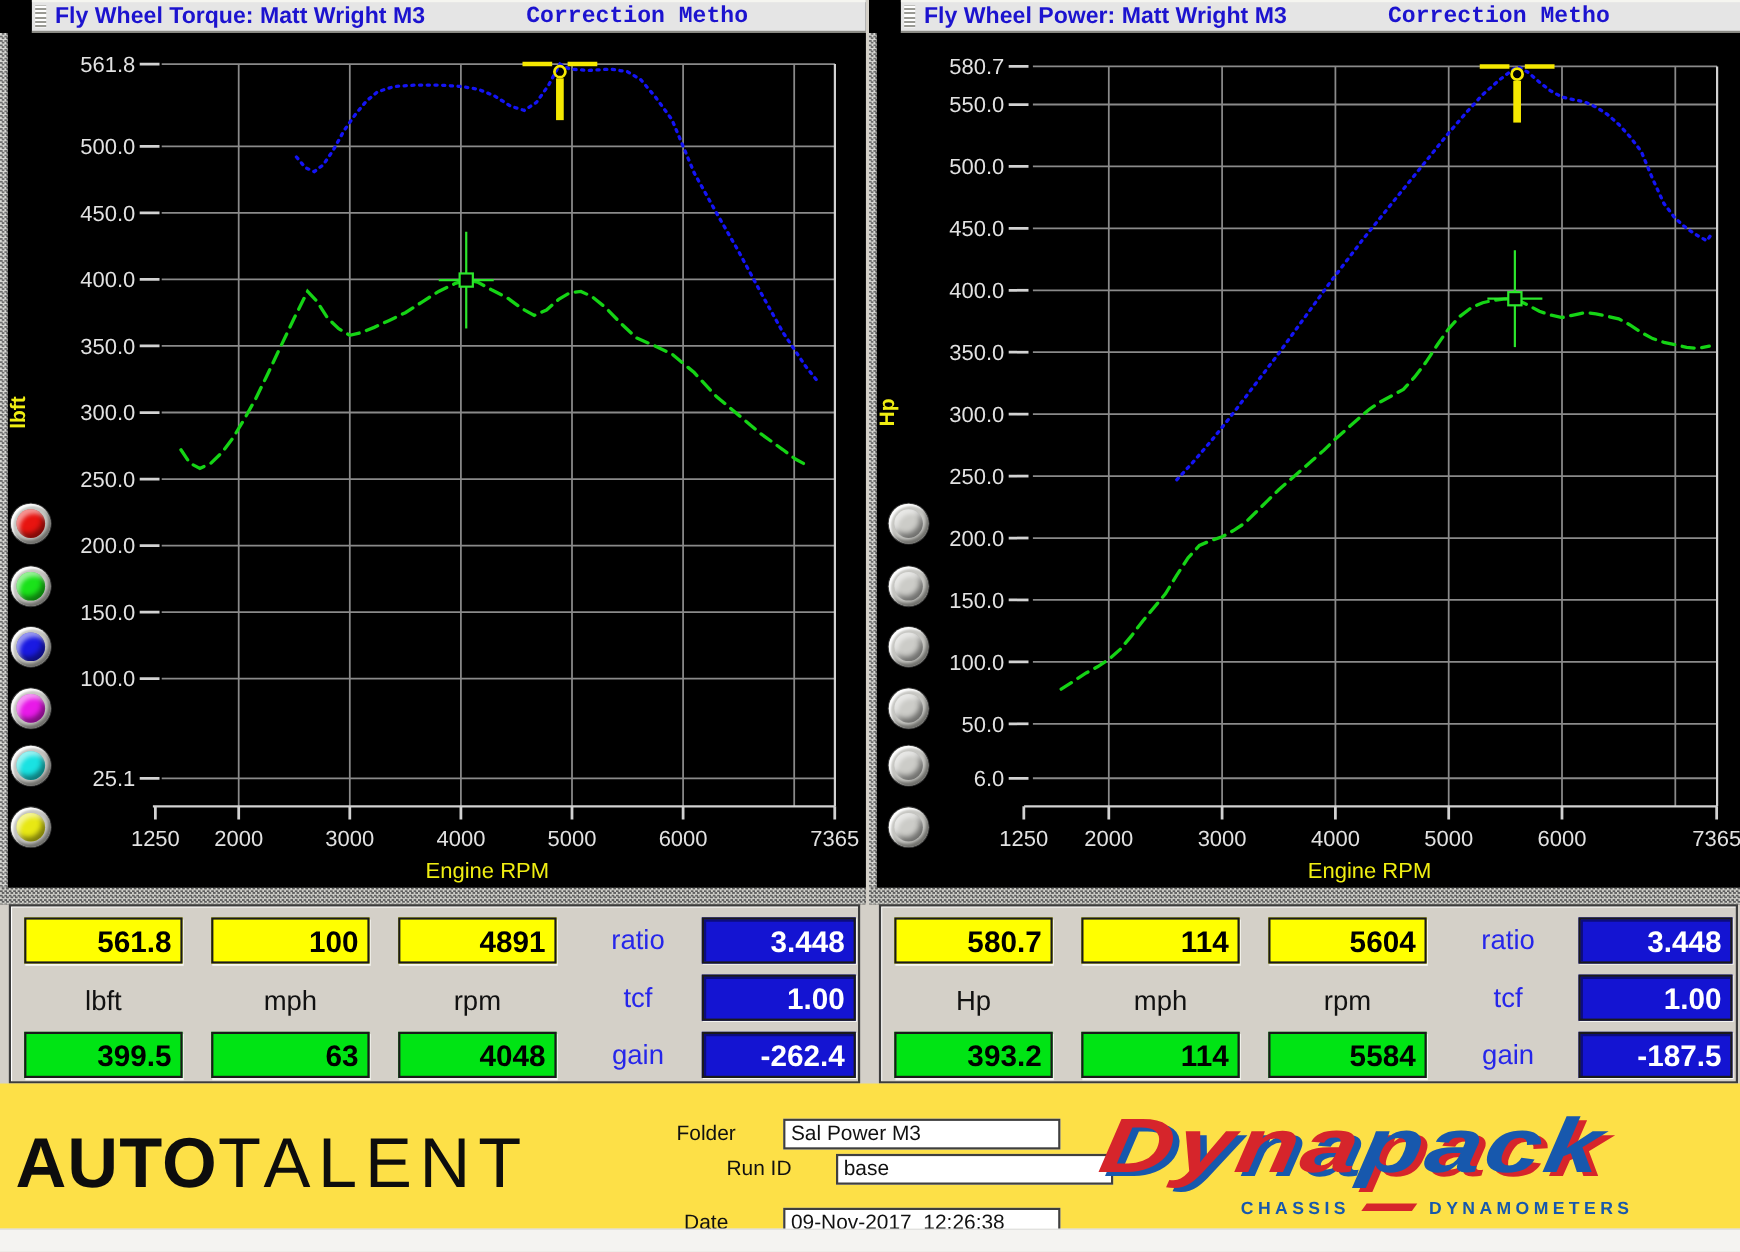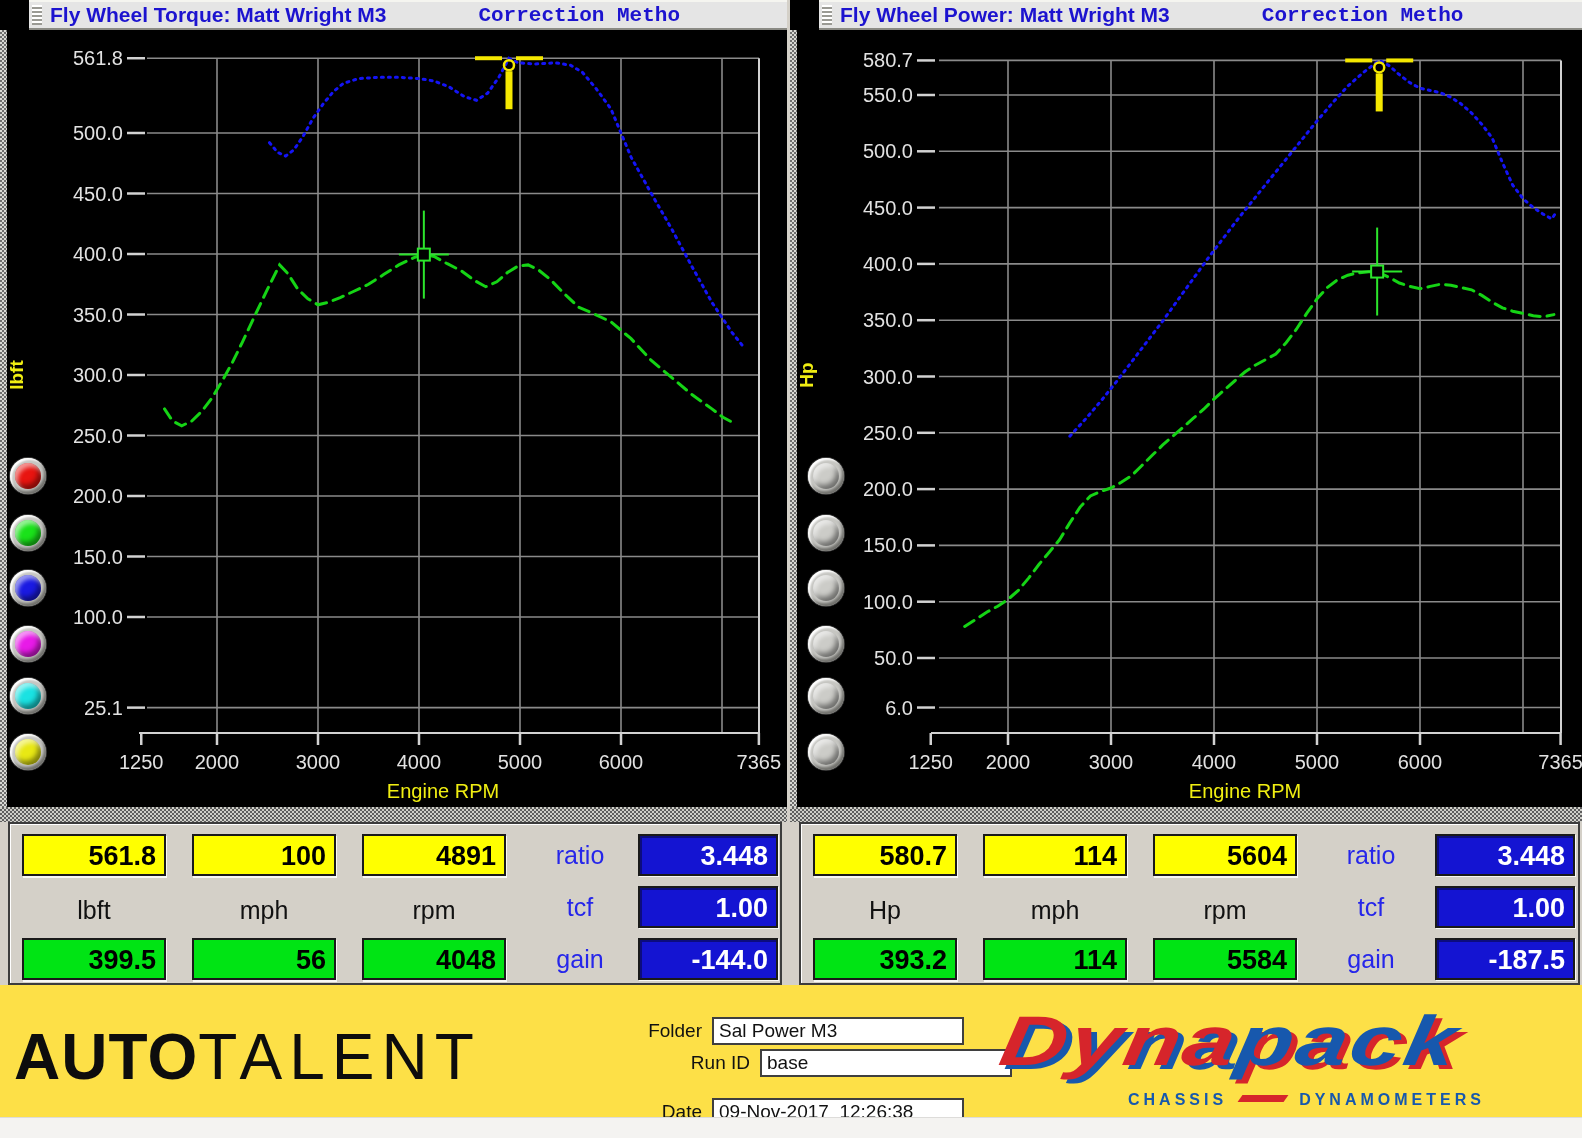--- a/index.html
+++ b/index.html
@@ -37,21 +37,21 @@
   .unitlbl { position:absolute; width:144px; height:48px; line-height:48px; text-align:center;
              font-size:25px; color:#111; }
   .bluelbl { position:absolute; width:92px; height:42px; line-height:42px; text-align:center;
              font-size:25px; color:#2626ea; }
   .footer { position:absolute; top:985px; left:0; width:1582px; height:132px; background:#fde047; }
   .autotalent { position:absolute; left:14px; top:40px; font-size:64px; line-height:64px;
                 color:#0d0d0d; white-space:nowrap; }
   .autotalent .b { font-weight:bold; letter-spacing:1px; }
   .autotalent .t { font-weight:normal; letter-spacing:7px; }
   .frow { position:absolute; left:618px; height:28px; }
-  .flabel { position:absolute; right:884px; width:120px; text-align:right; font-size:19px;
+  .flabel { position:absolute; right:884px; width:120px; text-align:center; font-size:19px;
             color:#111; line-height:28px; left:auto; }
   .fbox { position:absolute; left:712px; width:252px; height:28px; background:#fff;
           border:2px solid #3f3f3f; font-size:19px; line-height:24px; padding:0 5px;
           color:#111; white-space:pre; overflow:hidden; }
   .dynapack-word { position:absolute; left:1008px; top:18px; font-style:italic; font-weight:bold;
                    font-size:70px; line-height:76px; letter-spacing:2px; white-space:nowrap;
                    transform:skewX(-10deg) scaleX(1.32); transform-origin:left top; }
   .dynapack-sub { position:absolute; left:1128px; top:106px; font-weight:bold; font-size:16px;
                   letter-spacing:4px; white-space:nowrap; }
   .dyna-dash { display:inline-block; width:46px; height:7px; transform:skewX(-35deg);
@@ -263,28 +263,28 @@
   </div>
 
 <div class="panel" style="left:8px;width:774px;">
   <div class="val yellow" style="left:12px;top:10px">561.8</div>
   <div class="val yellow" style="left:182px;top:10px">100</div>
   <div class="val yellow" style="left:352px;top:10px">4891</div>
   <div class="unitlbl" style="left:12px;top:62px">lbft</div>
   <div class="unitlbl" style="left:182px;top:62px">mph</div>
   <div class="unitlbl" style="left:352px;top:62px">rpm</div>
   <div class="val green" style="left:12px;top:114px">399.5</div>
-  <div class="val green" style="left:182px;top:114px">56</div>
+  <div class="val green" style="left:182px;top:114px">63</div>
   <div class="val green" style="left:352px;top:114px">4048</div>
   <div class="bluelbl" style="left:524px;top:10px">ratio</div>
   <div class="bluelbl" style="left:524px;top:62px">tcf</div>
   <div class="bluelbl" style="left:524px;top:114px">gain</div>
   <div class="val blue" style="left:628px;top:10px">3.448</div>
   <div class="val blue" style="left:628px;top:62px">1.00</div>
-  <div class="val blue" style="left:628px;top:114px">-144.0</div>
+  <div class="val blue" style="left:628px;top:114px">-262.4</div>
 </div>
 
 <div class="panel" style="left:799px;width:781px;">
   <div class="val yellow" style="left:12px;top:10px">580.7</div>
   <div class="val yellow" style="left:182px;top:10px">114</div>
   <div class="val yellow" style="left:352px;top:10px">5604</div>
   <div class="unitlbl" style="left:12px;top:62px">Hp</div>
   <div class="unitlbl" style="left:182px;top:62px">mph</div>
   <div class="unitlbl" style="left:352px;top:62px">rpm</div>
   <div class="val green" style="left:12px;top:114px">393.2</div>

